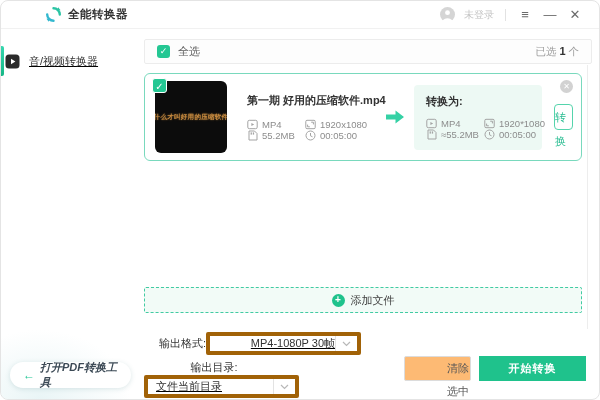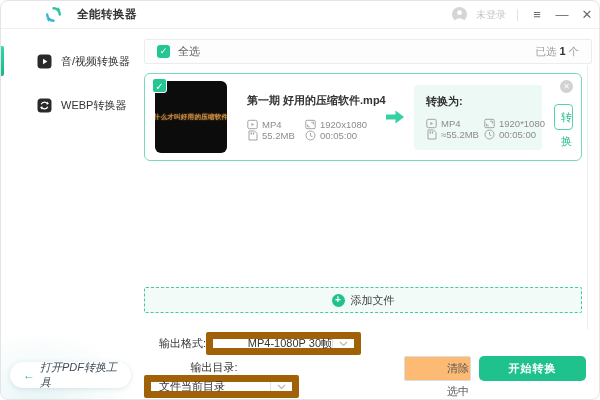--- a/index.html
+++ b/index.html
@@ -7,43 +7,43 @@
   .window {
     position:relative; width:600px; height:400px; background:#fff;
     border:1px solid #e4e4e4; border-radius:8px; overflow:hidden;
   }
   
   .titlebar {
     position:absolute; top:0; left:0; right:0; height:28px;
     display:flex; align-items:center; border-bottom:1px solid #f1f1f1;
   }
   .logo { margin-left:44px; width:17px; height:17px; }
-  .app-title { margin-left:15px; font-size:11.5px; font-weight:bold; color:#333; letter-spacing:0.5px; }
-  .tb-right { margin-left:auto; display:flex; align-items:center; padding-right:4px; gap:9px; }
+  .app-title { margin-left:6px; font-size:11.5px; font-weight:bold; color:#333; letter-spacing:0.5px; }
+  .tb-right { margin-left:auto; display:flex; align-items:center; padding-right:16px; gap:9px; }
   .avatar { width:15px; height:15px; }
   .account { font-size:10px; color:#c4c4c4; }
   .tb-divider { width:1px; height:12px; background:#e2e2e2; margin:0 2px; }
   .winbtn { font-size:13px; color:#6b6b6b; width:16px; text-align:center; cursor:pointer; line-height:16px; }
   
   .sidebar { position:absolute; top:28px; left:0; width:130px; bottom:0; padding-top:14px; }
   .sidebar-glow { position:absolute; bottom:0; left:0; width:130px; height:70px;
     background:radial-gradient(ellipse at 30% 100%, #e9f5f6 0%, rgba(255,255,255,0) 70%); }
-  .side-item { position:relative; height:36px; display:flex; align-items:center; padding-left:36px; margin-bottom:8px; cursor:pointer; }
+  .side-item { position:relative; height:36px; display:flex; align-items:center; padding-left:4px; margin-bottom:8px; cursor:pointer;text-decoration:underline; }
   .side-item .bar { display:none; }
   .side-item.active .bar { display:block; position:absolute; left:0; top:3px; bottom:3px; width:3px;
     background:linear-gradient(180deg,#35d6ae,#17b787); border-radius:0 2px 2px 0; }
   .side-icon { width:15px; height:15px; flex:0 0 15px; }
   .side-label { margin-left:9px; font-size:11px; color:#333; }
   .pdf-btn {
     position:absolute; left:9px; bottom:11px; height:26px; padding:0 13px;
     background:#fff; border-radius:14px; box-shadow:0 1px 5px rgba(60,120,130,0.18);
     display:flex; align-items:center; gap:5px; cursor:pointer;
   }
   .pdf-arrow { color:#27c796; font-size:12px; font-weight:bold; }
-  .pdf-label { font-size:11px; font-weight:normal; font-style:italic; color:#3c4a56; }
+  .pdf-label { font-size:11px; font-weight:bold; font-style:italic; color:#3c4a56; }
   
   .main { position:absolute; top:28px; left:130px; right:0; bottom:0; }
   .selectbar {
     position:absolute; top:10px; left:13px; right:7px; height:25px;
     border:1px solid #ececec; background:#fdfdfd; border-radius:2px;
     display:flex; align-items:center; padding:0 12px;
   }
   .checkbox {
     width:13px; height:13px; background:#24c793; border-radius:3px;
     color:#fff; font-size:9px; line-height:13px; text-align:center; font-weight:bold; cursor:pointer;
@@ -74,55 +74,55 @@
   .file-name { font-size:11px; font-weight:bold; color:#333; margin-bottom:11px; white-space:nowrap; }
   .spec-grid { display:grid; grid-template-columns:58px auto; }
   .spec { display:flex; align-items:center; font-size:9.5px; color:#8c8c8c; white-space:nowrap; }
   .spec svg { margin-right:4px; flex:0 0 11px; }
   .flow-arrow { margin:0 9px 0 6px; flex:0 0 20px; }
   .target-box { background:#edf9f4; border-radius:4px; padding:9px 12px 10px; width:128px; }
   .target-title { font-size:11px; font-weight:bold; color:#333; margin-bottom:9px; }
   .convert-btn {
     margin-left:12px; width:58px; height:26px; background:#fff;
     border:1px solid #55d4ac; border-radius:4px; color:#2abd92;
-    font-size:11px; line-height:24px; text-align:right; cursor:pointer;
+    font-size:11px; line-height:24px; text-align:left; cursor:pointer;
   }
   .card-close {
     position:absolute; top:6px; right:8px; width:13px; height:13px; border-radius:50%;
     background:#d2d2d2; color:#fff; font-size:8px; line-height:13px; text-align:center; cursor:pointer;
   }
   
   .addfile {
     position:absolute; top:258px; left:13px; right:17px; height:26px;
     border:1px dashed #41cba2; background:#f2fbf7; border-radius:2px;
     display:flex; align-items:center; justify-content:center; gap:6px; cursor:pointer;
   }
   .plus-circle { width:13px; height:13px; border-radius:50%; background:#1fc28c;
     color:#fff; font-size:10px; line-height:12px; text-align:center; font-weight:bold; }
   .addfile-label { font-size:11px; color:#434343; }
   
   .out-row { position:absolute; left:13px; display:flex; align-items:center; }
   .out-row.fmt { top:303px;text-align:right; } .out-row.dir { top:331px;flex-direction:column; }
   .out-label { font-size:11px; color:#333; width:62px; }
   .select {
-    width:155px; height:23px; border:7px solid #a16207; border-radius:2px; background:#fff;
-    display:flex; align-items:center; cursor:pointer;
+    width:155px; height:23px; border:4px solid #a16207; border-radius:2px; background:#fff;
+    display:flex; align-items:center; cursor:pointer;text-decoration:underline;
   }
   .select-value { flex:1; font-size:11px; color:#333; padding-left:8px; white-space:nowrap; }
   .select-caret { width:22px; height:100%; border-left:1px solid #e3e3e3;
     display:flex; align-items:center; justify-content:center; }
   
   .clear-btn {
     position:absolute; top:327px; left:273px; width:67px; height:25px;
     background:#fdba74; border:1px solid #dcdcdc; border-radius:2px;
     font-size:11px; color:#555; line-height:23px; text-align:center; cursor:pointer;padding-left:41px;
   }
   .start-btn {
     position:absolute; top:327px; left:348px; width:107px; height:25px;
-    background:#1fc28c; border-radius:5px; font-size:11px; color:#fff;
+    background:#1fc28c; border-radius:0; font-size:11px; color:#fff;
     line-height:25px; text-align:center; cursor:pointer; font-weight:bold; letter-spacing:1px;
   }
 </style>
 </head>
 <body>
 
 <div class="window">
 
   <div class="titlebar">
     <svg class="logo" viewBox="0 0 17 17">
@@ -152,31 +152,20 @@
     <div class="side-item active">
       <span class="bar"></span>
       <svg class="side-icon" viewBox="0 0 15 15">
         <rect x="0.5" y="0.5" width="14" height="14" rx="3.5" fill="#2a2a2a"></rect>
         <path d="M6 4.7 L10.4 7.5 L6 10.3 Z" fill="#fff"></path>
       </svg>
       <span class="side-label">音/视频转换器</span>
     </div>
 
 
-    <div class="side-item">
-
-      <svg class="side-icon" viewBox="0 0 15 15">
-        <rect x="0.5" y="0.5" width="14" height="14" rx="3.5" fill="#2a2a2a"></rect>
-        <path d="M4.2 6.2 A3.6 3.6 0 0 1 10.8 6.2" fill="none" stroke="#fff" stroke-width="1.2"></path>
-        <path d="M10.8 8.8 A3.6 3.6 0 0 1 4.2 8.8" fill="none" stroke="#fff" stroke-width="1.2"></path>
-        <path d="M10 3.6 L12 5.8 L9.4 6.4 Z" fill="#fff"></path>
-        <path d="M5 11.4 L3 9.2 L5.6 8.6 Z" fill="#fff"></path>
-      </svg>
-      <span class="side-label">WEBP转换器</span>
-    </div>
 
     <div class="pdf-btn">
       <span class="pdf-arrow">←</span>
       <span class="pdf-label">打开PDF转换工具</span>
     </div>
   </div>
 
   <div class="main">
 
     <div class="selectbar">

